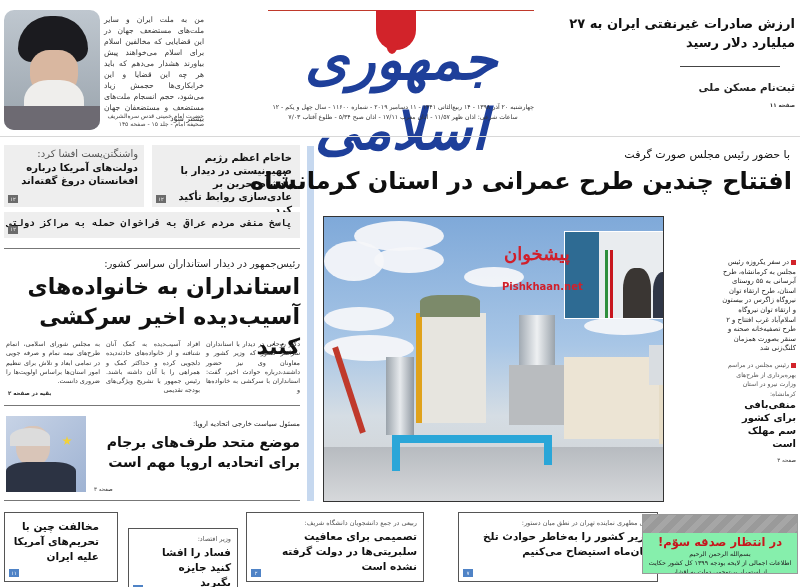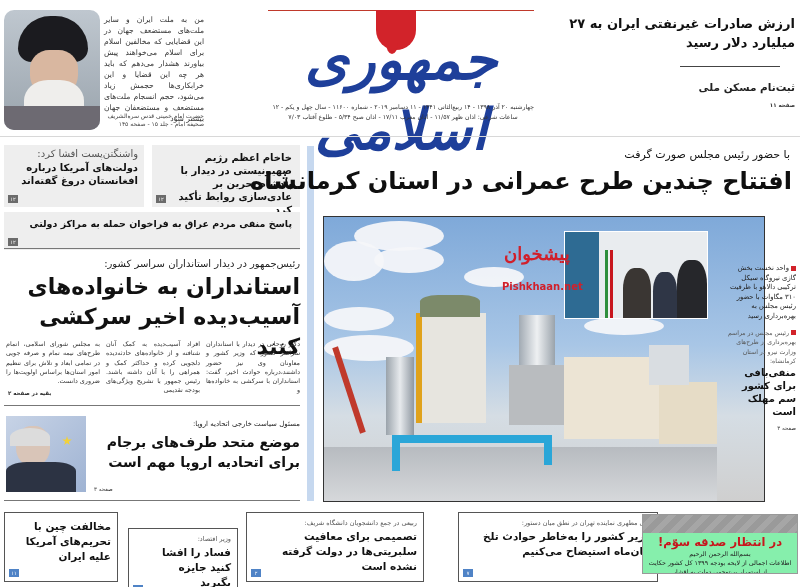--- a/index.html
+++ b/index.html
@@ -38,21 +38,21 @@
   .pgnum.blue { background: #4f83c6; }
   .kicker { font-size: 10px; color: #555; line-height: 10px; }
   .h-teaser { font-size: 10px; font-weight: bold; line-height: 13px; color: #111; }
 
   .side-bar { left: 307px; top: 146px; width: 7px; height: 355px; background: #c6d8ef; }
 
   
   .lead-kicker { left: 330px; top: 148px; width: 460px; font-size: 11px; font-weight: normal; color: #111; text-align: right; }
   .lead-title { left: 320px; top: 164px; width: 472px; font-size: 24px; font-weight: bold; color: #0f0f0f; text-align: right; line-height: 34px; letter-spacing: -0.5px; white-space: nowrap; }
 
-  .main-photo { left: 323px; top: 216px; width: 442px; height: 286px; border: 1px solid #333; overflow: hidden;
+  .main-photo { left: 323px; top: 216px; width: 341px; height: 286px; border: 1px solid #333; overflow: hidden;
     background: linear-gradient(180deg, #7fa9d9 0%, #a8c6e6 45%, #d5dde4 70%, #cfcfcf 100%); }
   .cloud { position: absolute; background: #f4f6f9; border-radius: 50%; opacity: .95; }
   .bldg { position: absolute; }
   .inset { position: absolute; left: 240px; top: 14px; width: 144px; height: 88px; background: #e9ecef; border: 1px solid #fff; overflow: hidden; }
   .watermark-fa { position: absolute; left: 180px; top: 26px; font-family: "DejaVu Serif", serif; font-size: 18px; font-weight: bold; color: #d11f2a; direction: rtl; }
   .watermark-en { position: absolute; left: 178px; top: 64px; font-family: "DejaVu Sans", sans-serif; font-size: 10px; font-weight: bold; color: #d11f2a; direction: ltr; }
 
   .lead-side { left: 722px; top: 258px; width: 74px; font-size: 6.8px; line-height: 9.6px; color: #222; text-align: right; }
   .bullet { display: inline-block; width: 5px; height: 5px; background: #d2232a; margin-left: 2px; vertical-align: middle; }
   .lead-side-h { font-size: 10px; font-weight: bold; line-height: 13px; color: #111; }
@@ -115,21 +115,21 @@
 
 <div class="abs gbox" style="left:152px; top:145px; width:148px; height:62px;">
   <div class="h-teaser" style="position:absolute; right:8px; top:6px; width:132px; text-align:right;">خاخام اعظم رژیم صهیونیستی در دیدار با پادشاه بحرین بر عادی‌سازی روابط تأکید کرد</div>
   <div class="pgnum">۱۲</div>
 </div>
 <div class="abs gbox" style="left:4px; top:145px; width:140px; height:62px;">
   <div class="kicker" style="position:absolute; right:6px; top:4px; text-align:right;">واشنگتن‌پست افشا کرد:</div>
   <div class="h-teaser" style="position:absolute; right:6px; top:16px; width:120px; text-align:right;">دولت‌های آمریکا درباره افغانستان دروغ گفته‌اند</div>
   <div class="pgnum">۱۲</div>
 </div>
-<div class="abs gbox" style="left:4px; top:212px; width:296px; height:38px;">
+<div class="abs gbox" style="left:4px; top:212px; width:296px; height:26px;font-family:Liberation Mono, monospace;">
   <div class="h-teaser" style="position:absolute; right:8px; top:5px; text-align:right; font-size:9.5px;">پاسخ منفی مردم عراق به فراخوان حمله به مراکز دولتی</div>
   <div class="pgnum">۱۲</div>
 </div>
 <div class="abs rule-dark" style="left:4px; top:248px; width:296px;"></div>
 
 <div class="abs side-bar"></div>
 
 <div class="abs lead-kicker">با حضور رئیس مجلس صورت گرفت</div>
 <div class="abs lead-title">افتتاح چندین طرح عمرانی در استان کرمانشاه</div>
 
@@ -160,21 +160,21 @@
     <div style="position:absolute; left:40px; top:18px; width:8px; height:70px; background:linear-gradient(90deg,#2f8f3c 0 33%,#f1f1f1 33% 66%,#c8161d 66%);"></div>
     <div style="position:absolute; left:58px; top:36px; width:28px; height:52px; background:#3a3633; border-radius:40% 40% 0 0;"></div>
     <div style="position:absolute; left:88px; top:40px; width:24px; height:48px; background:#2f3646; border-radius:40% 40% 0 0;"></div>
     <div style="position:absolute; left:112px; top:28px; width:30px; height:60px; background:#26272b; border-radius:40% 40% 0 0;"></div>
   </div>
   <div class="watermark-fa">پیشخوان</div>
   <div class="watermark-en">Pishkhaan.net</div>
 </div>
 
 <div class="abs lead-side">
-  <div style="margin-top:6px;"><span class="bullet"></span><span>واحد نخست بخش گازی نیروگاه سیکل ترکیبی دالاهو با ظرفیت ۳۱۰ مگاوات با حضور رئیس مجلس به بهره‌برداری رسید</span></div>
+  <div><span class="bullet"></span><span>در سفر یکروزه رئیس مجلس به کرمانشاه، طرح آبرسانی به ۵۵ روستای استان، طرح ارتقاء توان نیروگاه زاگرس در بیستون و ارتقاء توان نیروگاه اسلام‌آباد غرب افتتاح و ۲ طرح تصفیه‌خانه صحنه و سنقر بصورت همزمان کلنگ‌زنی شد</span></div>
   <div style="margin-top:6px; color:#555; font-size:6.2px;"><span class="bullet"></span><span>رئیس مجلس در مراسم بهره‌برداری از طرح‌های وزارت نیرو در استان کرمانشاه:</span></div>
   <div class="lead-side-h">منفی‌بافی برای کشور سم مهلک است</div>
   <div class="page-ref" style="margin-top:6px;">صفحه ۳</div>
 </div>
 
 <div class="abs story2-kicker">رئیس‌جمهور در دیدار استانداران سراسر کشور:</div>
 <div class="abs story2-title">استانداران به خانواده‌های آسیب‌دیده اخیر سرکشی کنند</div>
 <div class="abs body-col" style="left:206px; top:340px; width:94px;">دکتر روحانی در دیدار با استانداران سراسر کشور که وزیر کشور و معاونان وی نیز حضور داشتند،درباره حوادث اخیر، گفت: استانداران با سرکشی به خانواده‌ها و</div>
 <div class="abs body-col" style="left:106px; top:340px; width:94px;">افراد آسیب‌دیده به کمک آنان شتافته و از خانواده‌های حادثه‌دیده دلجویی کرده و حداکثر کمک و همراهی را با آنان داشته باشند. رئیس جمهور با تشریح ویژگی‌های بودجه تقدیمی</div>
 <div class="abs body-col" style="left:6px; top:340px; width:94px;">به مجلس شورای اسلامی، اتمام طرح‌های نیمه تمام و صرفه جویی در تمامی ابعاد و تلاش برای تنظیم امور استان‌ها براساس اولویت‌ها را ضروری دانست.</div>
@@ -186,21 +186,21 @@
   <div style="position:absolute; left:4px; top:12px; width:40px; height:18px; background:#dcdcdc; border-radius:50% 50% 0 0;"></div>
   <div style="position:absolute; left:0; top:46px; width:70px; height:30px; background:#2c3343; border-radius:30% 30% 0 0;"></div>
   <div style="position:absolute; left:56px; top:20px; width:10px; height:10px; background:#f2d13a; clip-path:polygon(50% 0,61% 35%,98% 35%,68% 57%,79% 91%,50% 70%,21% 91%,32% 57%,2% 35%,39% 35%);"></div>
 </div>
 <div class="abs story3-kicker">مسئول سیاست خارجی اتحادیه اروپا:</div>
 <div class="abs story3-title">موضع متحد طرف‌های برجام برای اتحادیه اروپا مهم است</div>
 <div class="abs page-ref" style="left:94px; top:486px;">صفحه ۳</div>
 <div class="abs rule-dark" style="left:4px; top:500px; width:296px;"></div>
 
 <div class="abs bbox" style="left:4px; width:114px;">
-  <div class="h-teaser" style="position:absolute; right:6px; top:6px; width:100px; text-align:right;">مخالفت چین با تحریم‌های آمریکا علیه ایران</div>
+  <div class="h-teaser" style="position:absolute; right:18px; top:6px; width:100px; text-align:right;">مخالفت چین با تحریم‌های آمریکا علیه ایران</div>
   <div class="pgnum blue">۱۱</div>
 </div>
 <div class="abs bbox" style="left:128px; width:110px;margin-top:16px;">
   <div class="kicker" style="position:absolute; right:6px; top:5px;">وزیر اقتصاد:</div>
   <div class="h-teaser" style="position:absolute; right:6px; top:16px; width:70px; text-align:right;">فساد را افشا کنید جایزه بگیرید</div>
   <div class="pgnum blue">۱۱</div>
 </div>
 <div class="abs bbox" style="left:246px; width:178px;">
   <div class="kicker" style="position:absolute; right:6px; top:5px;">ربیعی در جمع دانشجویان دانشگاه شریف:</div>
   <div class="h-teaser" style="position:absolute; right:6px; top:16px; width:164px; text-align:right;">تصمیمی برای معافیت سلبریتی‌ها در دولت گرفته نشده است</div>

